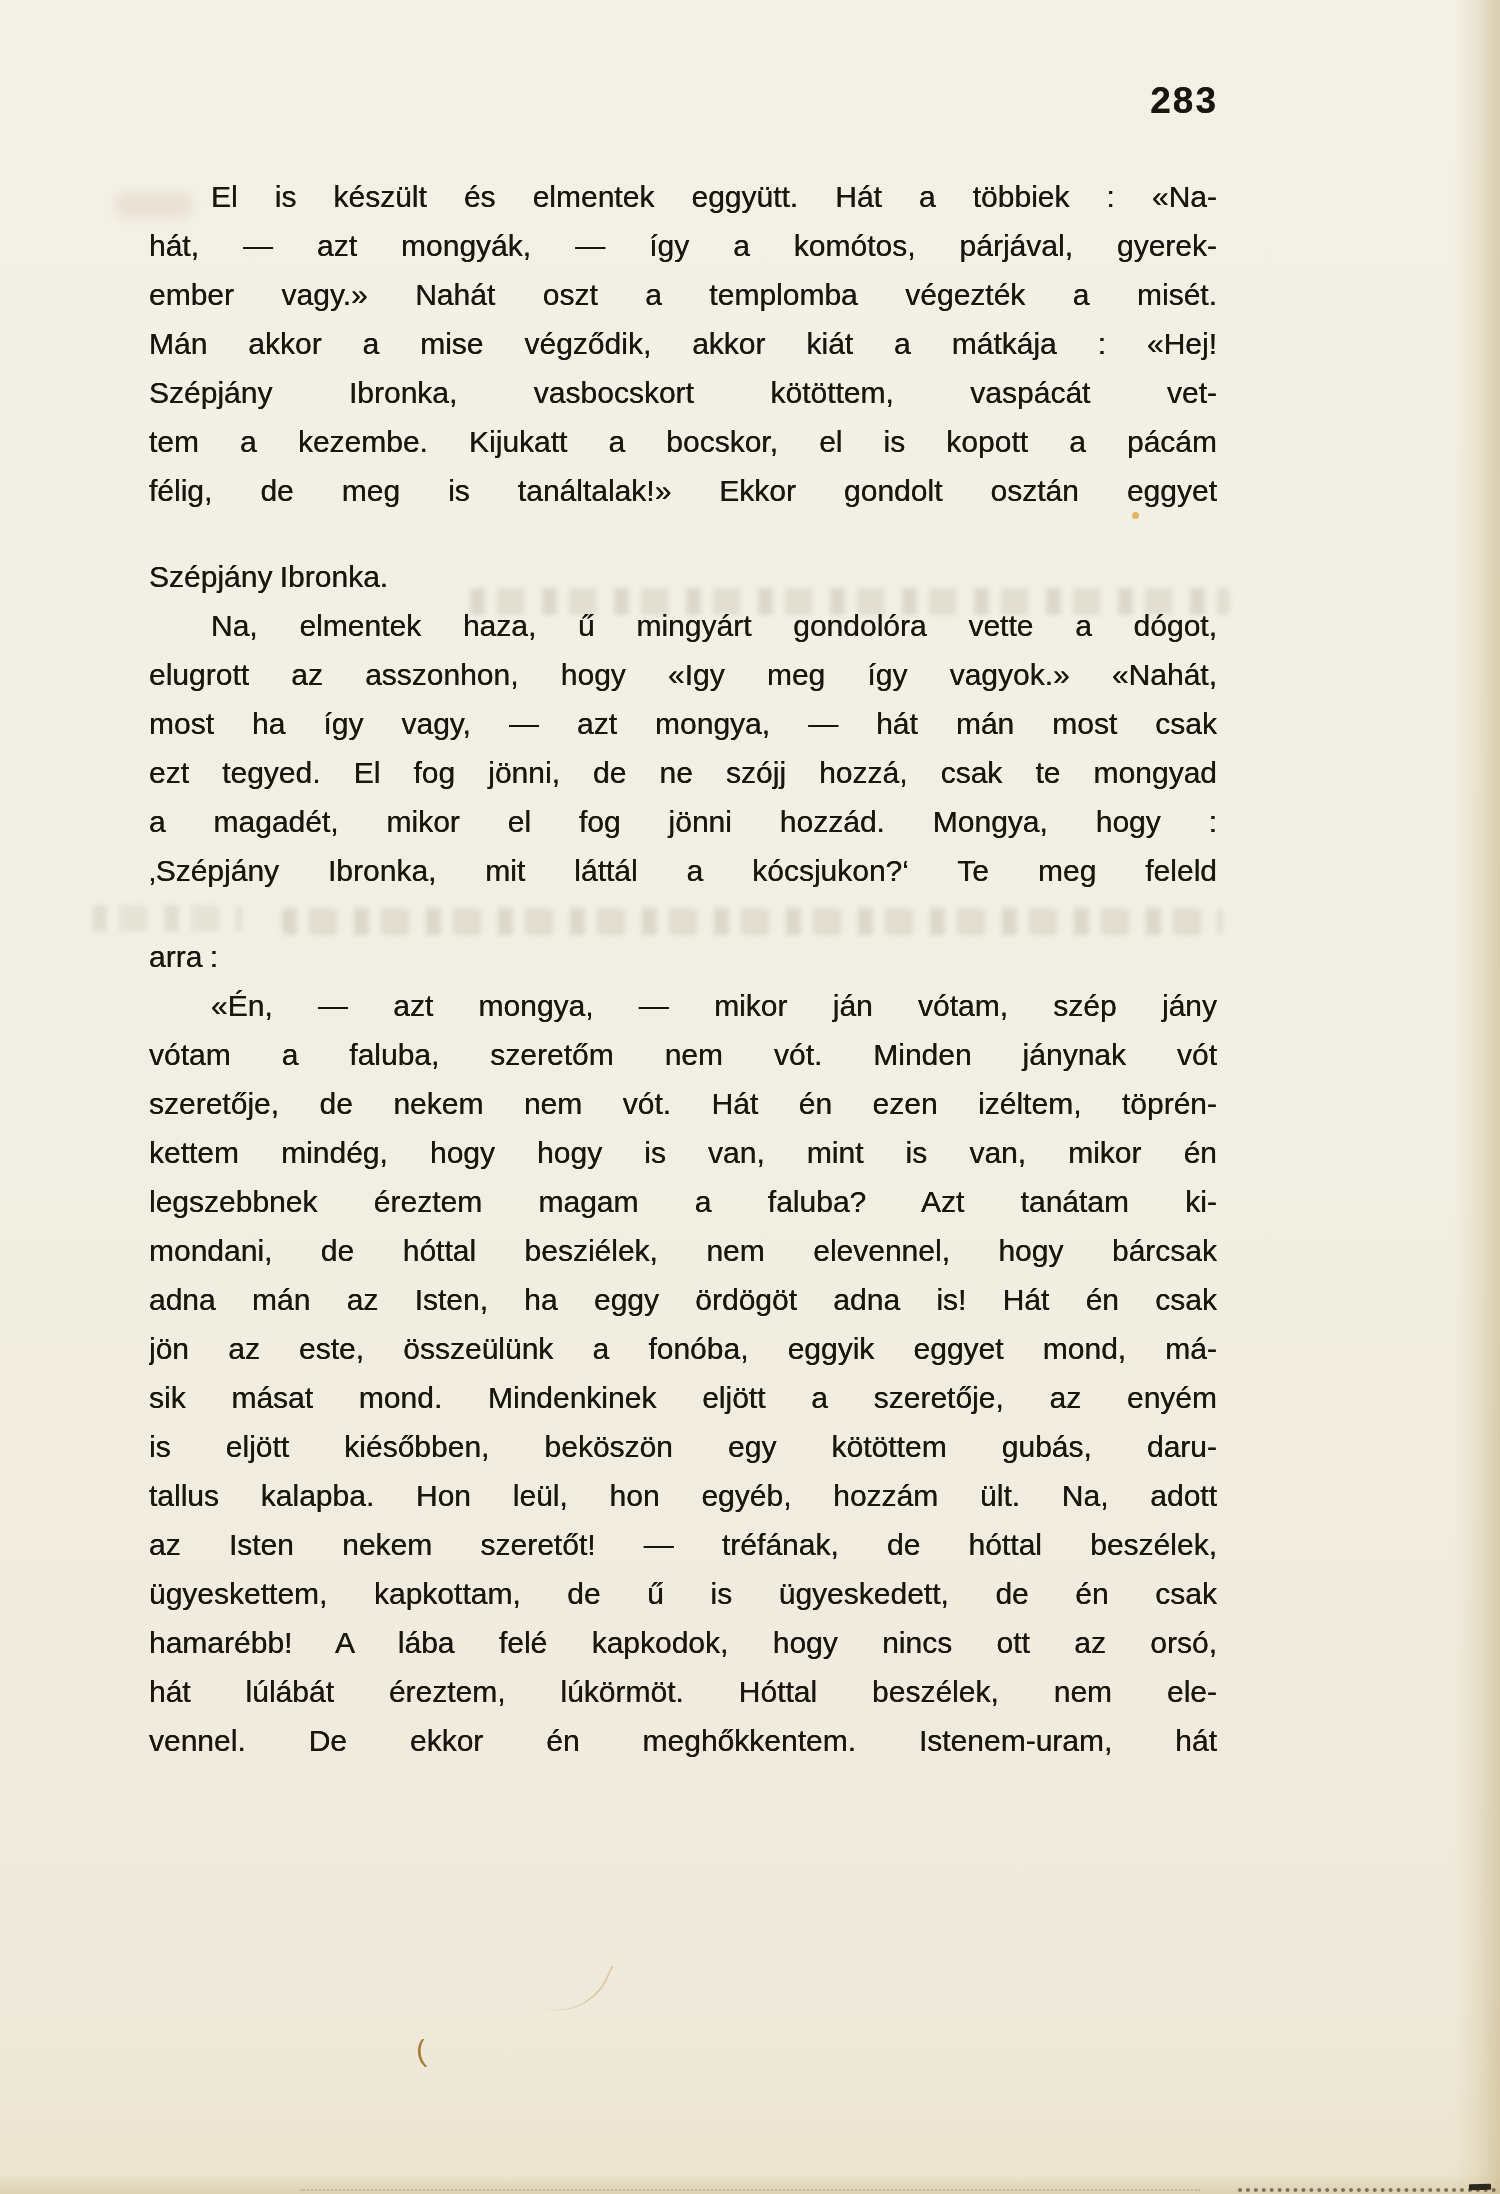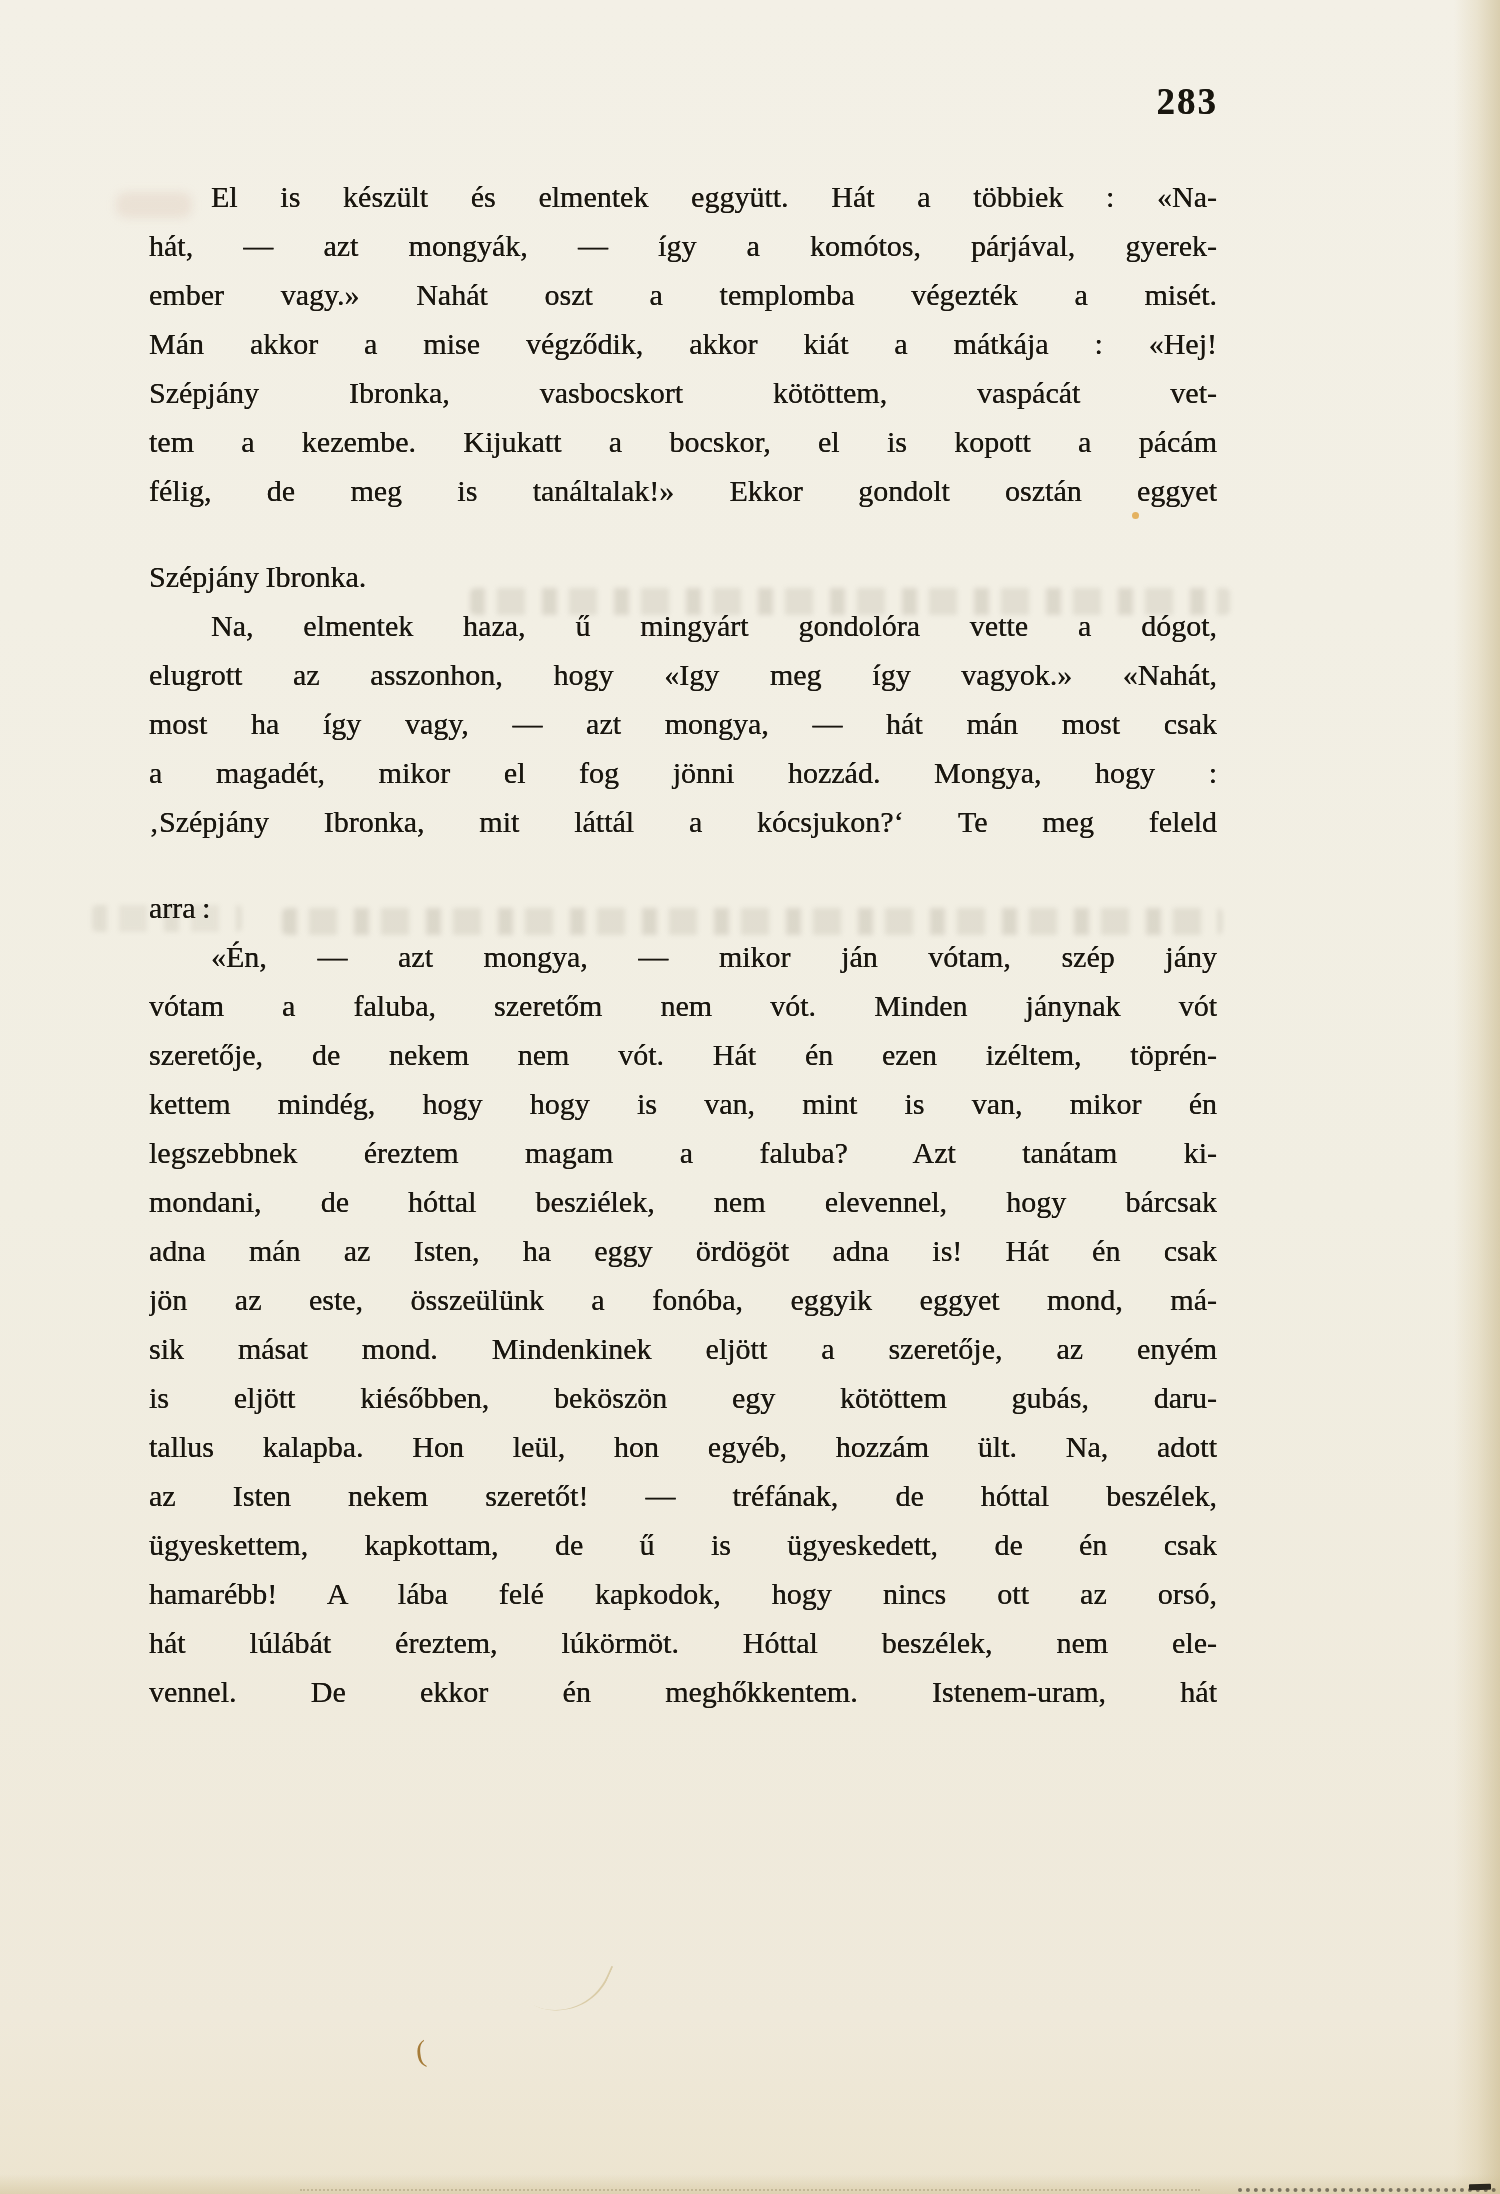--- a/index.html
+++ b/index.html
@@ -7,21 +7,21 @@
     padding: 0;
     background: #cfccc2;
   }
   .page {
     position: relative;
     width: 1500px;
     height: 2194px;
     overflow: hidden;
     background:
       linear-gradient(180deg, #f3f0e6 0%, #f1eee2 55%, #efe9da 92%, #ece4cf 100%);
-    font-family: Liberation Serif, serif;
+    font-family: Liberation Sans, sans-serif;
     color: #19160f;
   }
 
   
   .page-number {
     position: absolute;
     top: 80px;
     left: 1040px;
     width: 178px;
     text-align: right;
@@ -151,20 +151,21 @@
       <div class="line">hát, — azt mongyák, — így a komótos, párjával, gyerek-</div>
       <div class="line">ember vagy.» Nahát oszt a templomba végezték a misét.</div>
       <div class="line">Mán akkor a mise végződik, akkor kiát a mátkája : «Hej!</div>
       <div class="line">Szépjány Ibronka, vasbocskort kötöttem, vaspácát vet-</div>
       <div class="line">tem a kezembe. Kijukatt a bocskor, el is kopott a pácám</div>
       <div class="line">félig, de meg is tanáltalak!» Ekkor gondolt osztán eggyet</div>
       <div class="line endline">Szépjány Ibronka.</div>
       <div class="line indent">Na, elmentek haza, ű mingyárt gondolóra vette a dógot,</div>
       <div class="line">elugrott az asszonhon, hogy «Igy meg így vagyok.» «Nahát,</div>
       <div class="line">most ha így vagy, — azt mongya, — hát mán most csak</div>
+      <div class="line">ezt tegyed. El fog jönni, de ne szójj hozzá, csak te mongyad</div>
       <div class="line">a magadét, mikor el fog jönni hozzád. Mongya, hogy :</div>
       <div class="line">‚Szépjány Ibronka, mit láttál a kócsjukon?‘ Te meg feleld</div>
       <div class="line endline">arra :</div>
       <div class="line indent">«Én, — azt mongya, — mikor ján vótam, szép jány</div>
       <div class="line">vótam a faluba, szeretőm nem vót. Minden jánynak vót</div>
       <div class="line">szeretője, de nekem nem vót. Hát én ezen izéltem, töprén-</div>
       <div class="line">kettem mindég, hogy hogy is van, mint is van, mikor én</div>
       <div class="line">legszebbnek éreztem magam a faluba? Azt tanátam ki-</div>
       <div class="line">mondani, de hóttal besziélek, nem elevennel, hogy bárcsak</div>
       <div class="line">adna mán az Isten, ha eggy ördögöt adna is! Hát én csak</div>

